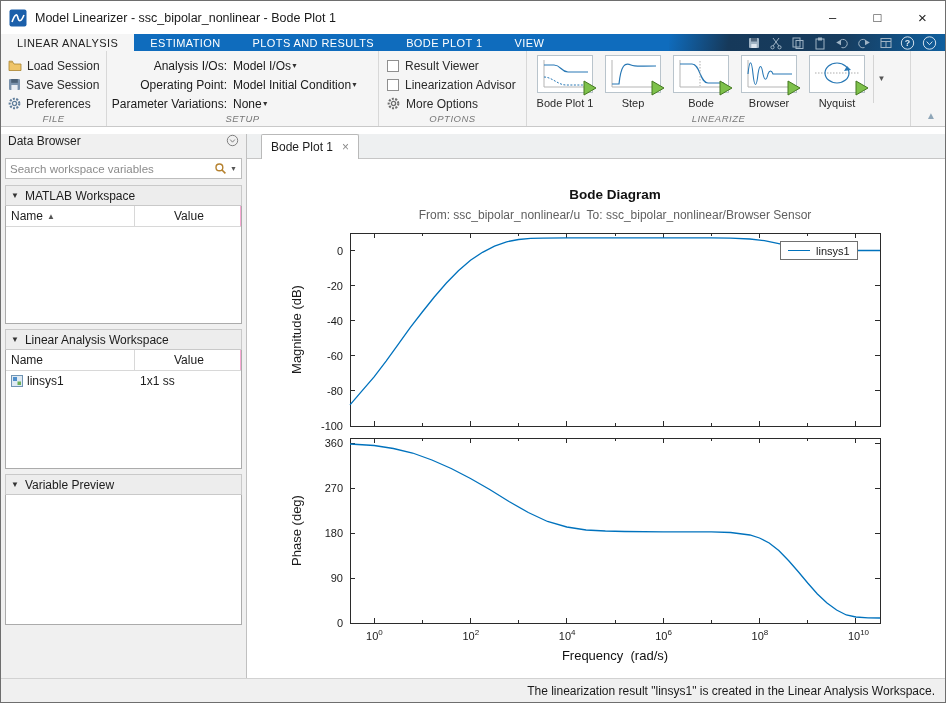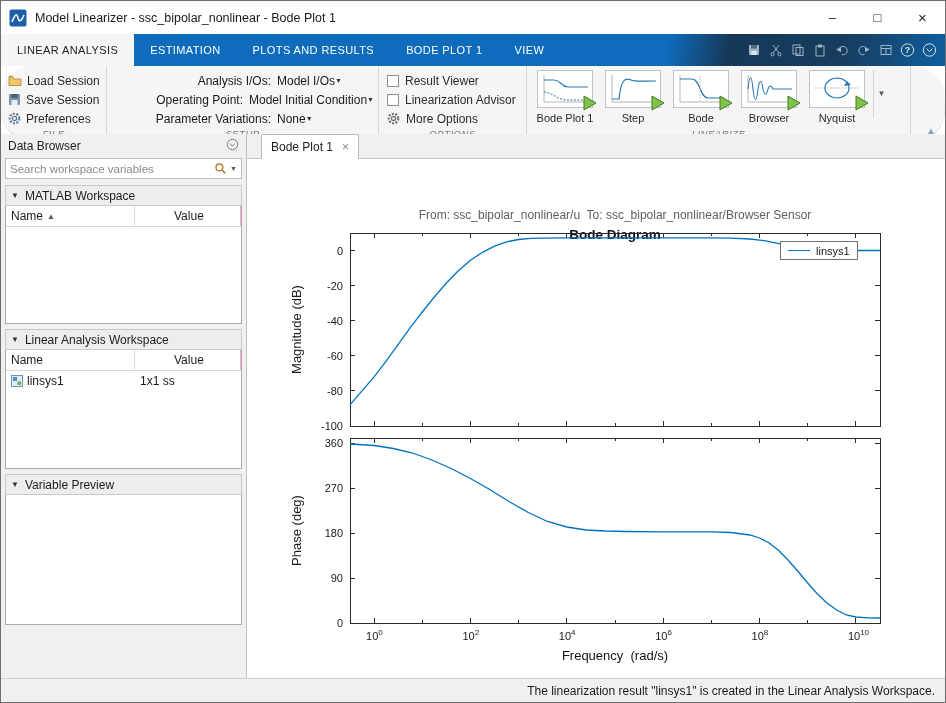--- a/index.html
+++ b/index.html
@@ -9,42 +9,42 @@
 
   
   .titlebar { height: 33px; display: flex; align-items: center; background: #fff; }
   .app-icon { width: 18px; height: 18px; margin: 0 8px; flex: 0 0 auto; }
   .title-text { font-size: 12.5px; color: #1a1a1a; }
   .win-controls { margin-left: auto; display: flex; height: 100%; }
   .win-btn { width: 45px; height: 100%; display: flex; align-items: center;
              justify-content: center; font-size: 13px; color: #222; cursor: default; }
 
   
-  .tabstrip { height: 32px; background: #0f6cbd; display: flex; position: relative; }
+  .tabstrip { height: 17px; background: #0f6cbd; display: flex; position: relative; }
   .rtab { padding: 0 16px; display: flex; align-items: center; font-size: 11px;
           color: #fff; letter-spacing: .4px; white-space: nowrap; }
   .rtab.active { background: #f5f5f5; color: #222; }
   .tabstrip-right { position: absolute; right: 0; top: 0; height: 100%; width: 276px;
       background: linear-gradient(100deg,#0f6cbd 0%,#16395a 22%,#173c5e 62%,#0f5f9e 100%);
       display: flex; align-items: center; justify-content: flex-end; gap: 7px; padding-right: 8px; }
   .qicon { width: 15px; height: 15px; display: flex; align-items: center; justify-content: center; }
 
   
   .ribbon { height: 76px; background: #f5f5f5; border-bottom: 1px solid #c9c9c9;
-            display: flex; position: relative; border-radius: 32px; }
+            display: flex; position: relative; }
   .rib-sec { position: relative; border-right: 1px solid #d8d8d8; }
   .sec-label { position: absolute; bottom: 2px; left: 0; right: 0; text-align: center;
                font-size: 9.5px; color: #777; letter-spacing: .5px; font-style: italic; }
   .sec-file { width: 106px; padding: 5px 0 14px 7px; }
   .file-item { display: flex; align-items: center; gap: 5px; height: 19px;
                font-size: 12px; color: #2b2b2b; }
   .sec-setup { width: 272px; padding: 5px 4px 14px 0; }
   .setup-row { display: flex; align-items: center; height: 19px; }
   .setup-label { width: 126px; text-align: right; font-size: 12px; color: #1a1a1a;
-                 padding-right: 6px; white-space: nowrap; margin-left: 44px; }
+                 padding-right: 6px; white-space: nowrap; }
   .setup-value { font-size: 12px; color: #1a1a1a; display: flex; align-items: center;
                  white-space: nowrap; }
   .caret { font-size: 7px; color: #333; line-height: 1; }
   .sec-options { width: 148px; padding: 5px 4px 14px 8px; }
   .opt-row { display: flex; align-items: center; gap: 6px; height: 19px;
              font-size: 12px; color: #2b2b2b; }
   .checkbox { width: 12px; height: 12px; background: #fff; border: 1px solid #8f8f8f; }
   .sec-linearize { width: 384px; display: flex; padding: 4px 0 12px 4px; }
   .gallery { display: flex; }
   .gal-item { width: 68px; display: flex; flex-direction: column; align-items: center; }
@@ -57,21 +57,21 @@
   .sec-rest { flex: 1; border-right: none; }
   .collapse-ribbon { position: absolute; bottom: 5px; right: 9px; color: #8fa6b8;
                      font-size: 10px; line-height: 1; }
 
   
   .content { position: absolute; top: 133px; left: 0; right: 0; bottom: 24px; display: flex; }
 
   
   .sidebar { width: 246px; background: #f0f0f0; border-right: 1px solid #c0c0c0;
              display: flex; flex-direction: column; }
-  .db-header { height: 24px; display: flex; align-items: center; padding: 0 7px;
+  .db-header { height: 24px; display: flex; align-items: flex-start; padding: 0 7px;
                font-size: 12px; color: #222; }
   .db-hide { margin-left: auto; }
   .db-search { margin: 0 4px 6px 4px; height: 21px; background: #fff;
                border: 1px solid #bdbdbd; display: flex; align-items: center; padding: 0 4px; }
   .db-search input { flex: 1; border: none; outline: none; font-size: 11.5px;
                      font-family: "Liberation Sans", sans-serif; color: #333; min-width: 0; }
   .db-search input::placeholder { color: #8b8b8b; }
   .db-sec-header { height: 21px; margin: 0 4px; background: #ededed;
       border: 1px solid #c9c9c9; display: flex; align-items: center; gap: 6px;
       padding: 0 5px; font-size: 12px; color: #1c1c1c; }
@@ -94,21 +94,21 @@
   
   .main { flex: 1; display: flex; flex-direction: column; background: #fff; }
   .doc-tabbar { height: 25px; background: #eef0f1; border-bottom: 1px solid #c6c6c6;
                 display: flex; align-items: flex-end; padding-left: 14px; }
   .doc-tab { height: 25px; background: #fff; border: 1px solid #b9b9b9; border-bottom: none;
              display: flex; align-items: center; padding: 0 9px; font-size: 12px;
              color: #1c1c1c; gap: 9px; border-radius: 2px 2px 0 0; position: relative; top: 1px; }
   .doc-tab-close { color: #8a8a8a; font-size: 12px; line-height: 1; }
   .figure { position: relative; flex: 1; background: #fff; }
   .fig-title { position: absolute; top: 28px; left: 103px; width: 530px; text-align: center;
-               font-size: 13.5px; font-weight: bold; color: #111; margin-top: 40px; }
+               font-size: 13.5px; font-weight: bold; color: #111; }
   .fig-subtitle { position: absolute; top: 49px; left: 53px; width: 630px; text-align: center;
                   font-size: 12px; color: #5f5f5f; white-space: pre; }
   .mag-svg { position: absolute; left: 40px; top: 66px; }
   .phase-svg { position: absolute; left: 40px; top: 271px; }
   .legend { position: absolute; left: 533px; top: 82px; height: 19px; background: #fff;
             border: 1px solid #707070; display: flex; align-items: center; gap: 6px;
             padding: 0 7px; }
   .legend-line { width: 22px; height: 0; border-top: 1.4px solid #0072BD; }
   .legend-label { font-size: 11px; color: #1a1a1a; }
   .xlabel { position: absolute; top: 489px; left: 103px; width: 530px; text-align: center;

